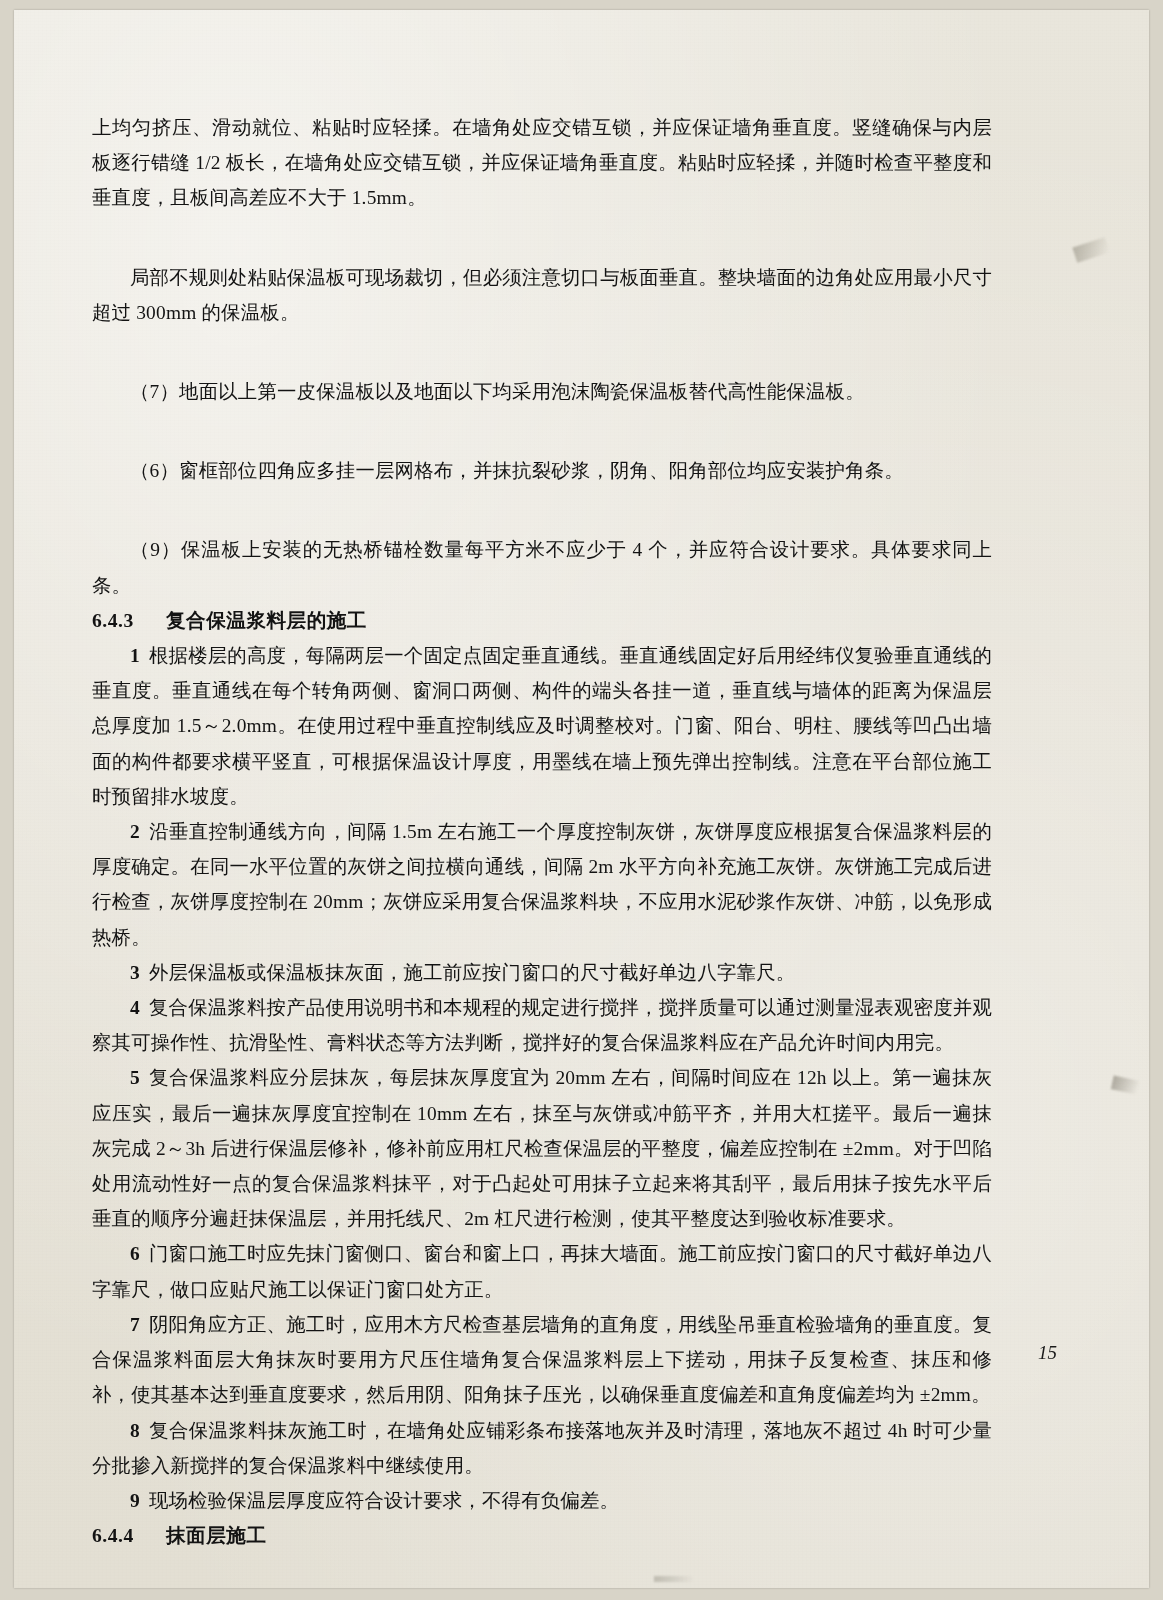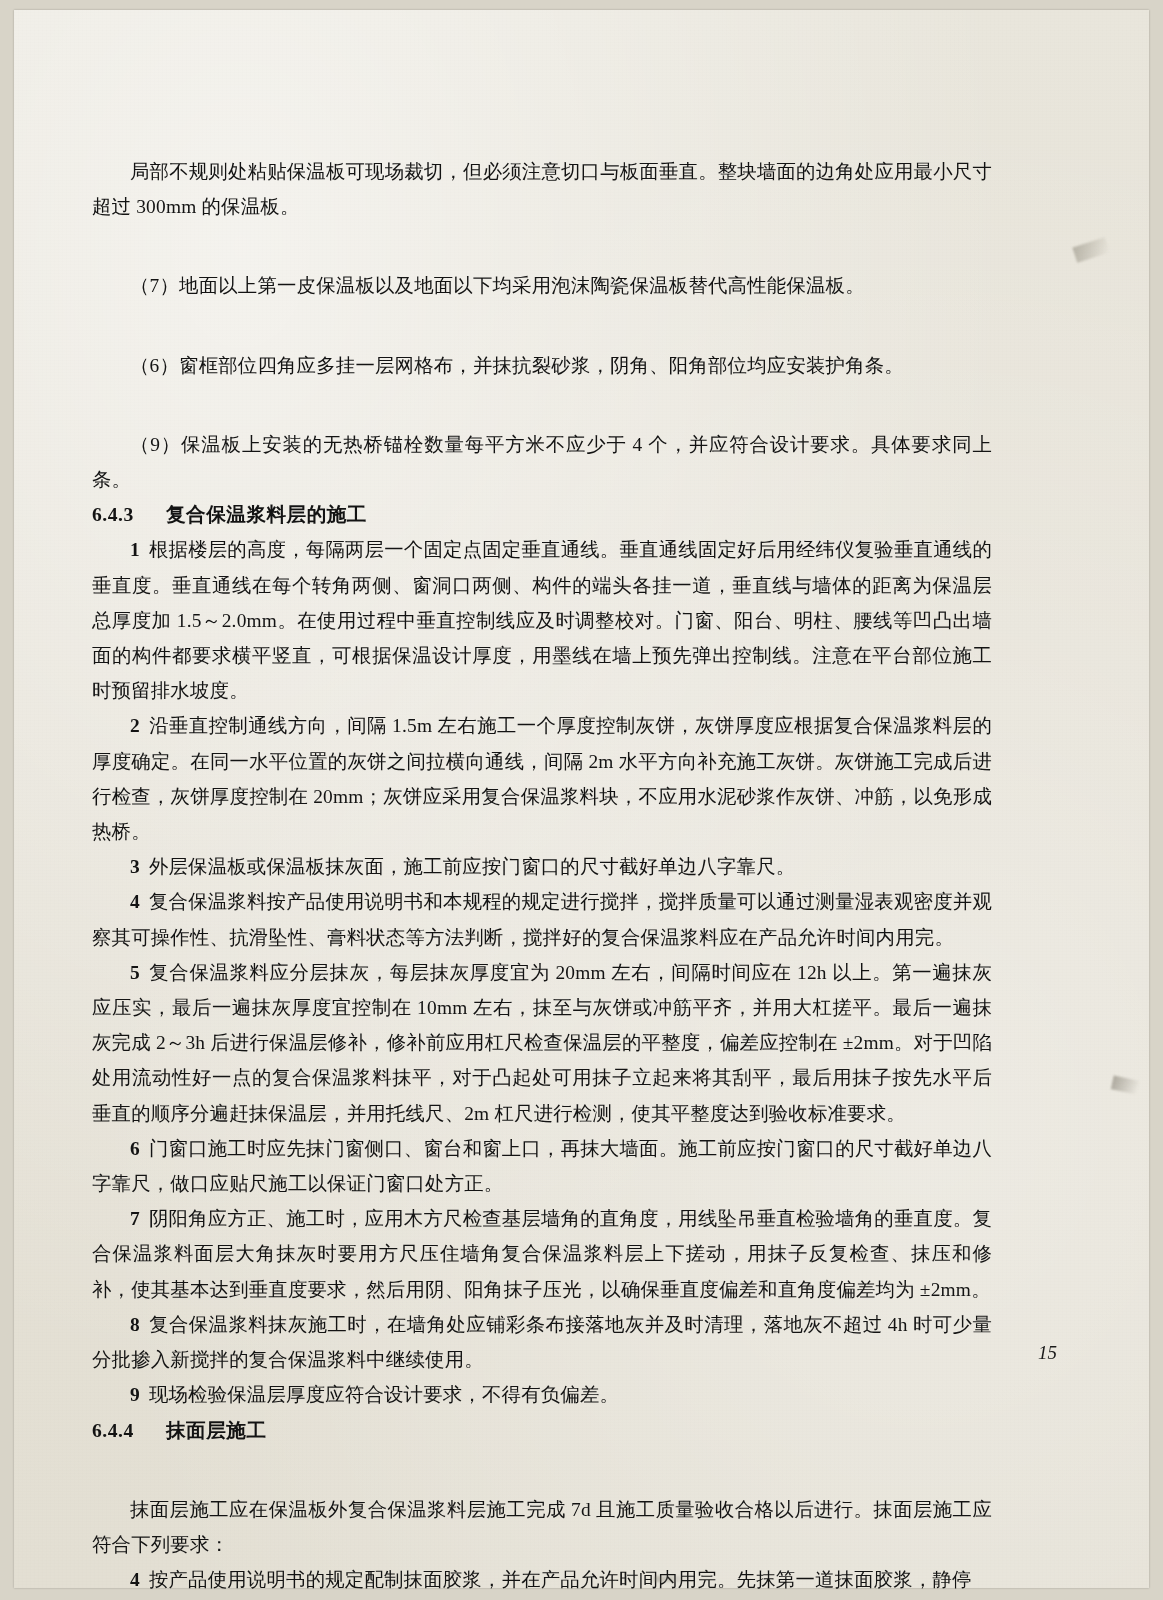--- a/index.html
+++ b/index.html
@@ -108,20 +108,21 @@
 </style>
 </head>
 <body>
 
 <div class="page">
   <div class="paper">
     <div class="grain"></div>
 
     <div class="content">
 
+      <p>上均匀挤压、滑动就位、粘贴时应轻揉。在墙角处应交错互锁，并应保证墙角垂直度。竖缝确保与内层板逐行错缝 1/2 板长，在墙角处应交错互锁，并应保证墙角垂直度。粘贴时应轻揉，并随时检查平整度和垂直度，且板间高差应不大于 1.5mm。</p>
 
       <p class="indent">局部不规则处粘贴保温板可现场裁切，但必须注意切口与板面垂直。整块墙面的边角处应用最小尺寸超过 300mm 的保温板。</p>
 
       <p class="indent">（7）地面以上第一皮保温板以及地面以下均采用泡沫陶瓷保温板替代高性能保温板。</p>
 
       <p class="indent">（6）窗框部位四角应多挂一层网格布，并抹抗裂砂浆，阴角、阳角部位均应安装护角条。</p>
 
       <p class="indent">（9）保温板上安装的无热桥锚栓数量每平方米不应少于 4 个，并应符合设计要求。具体要求同上条。</p>
 
       <p class="heading">

